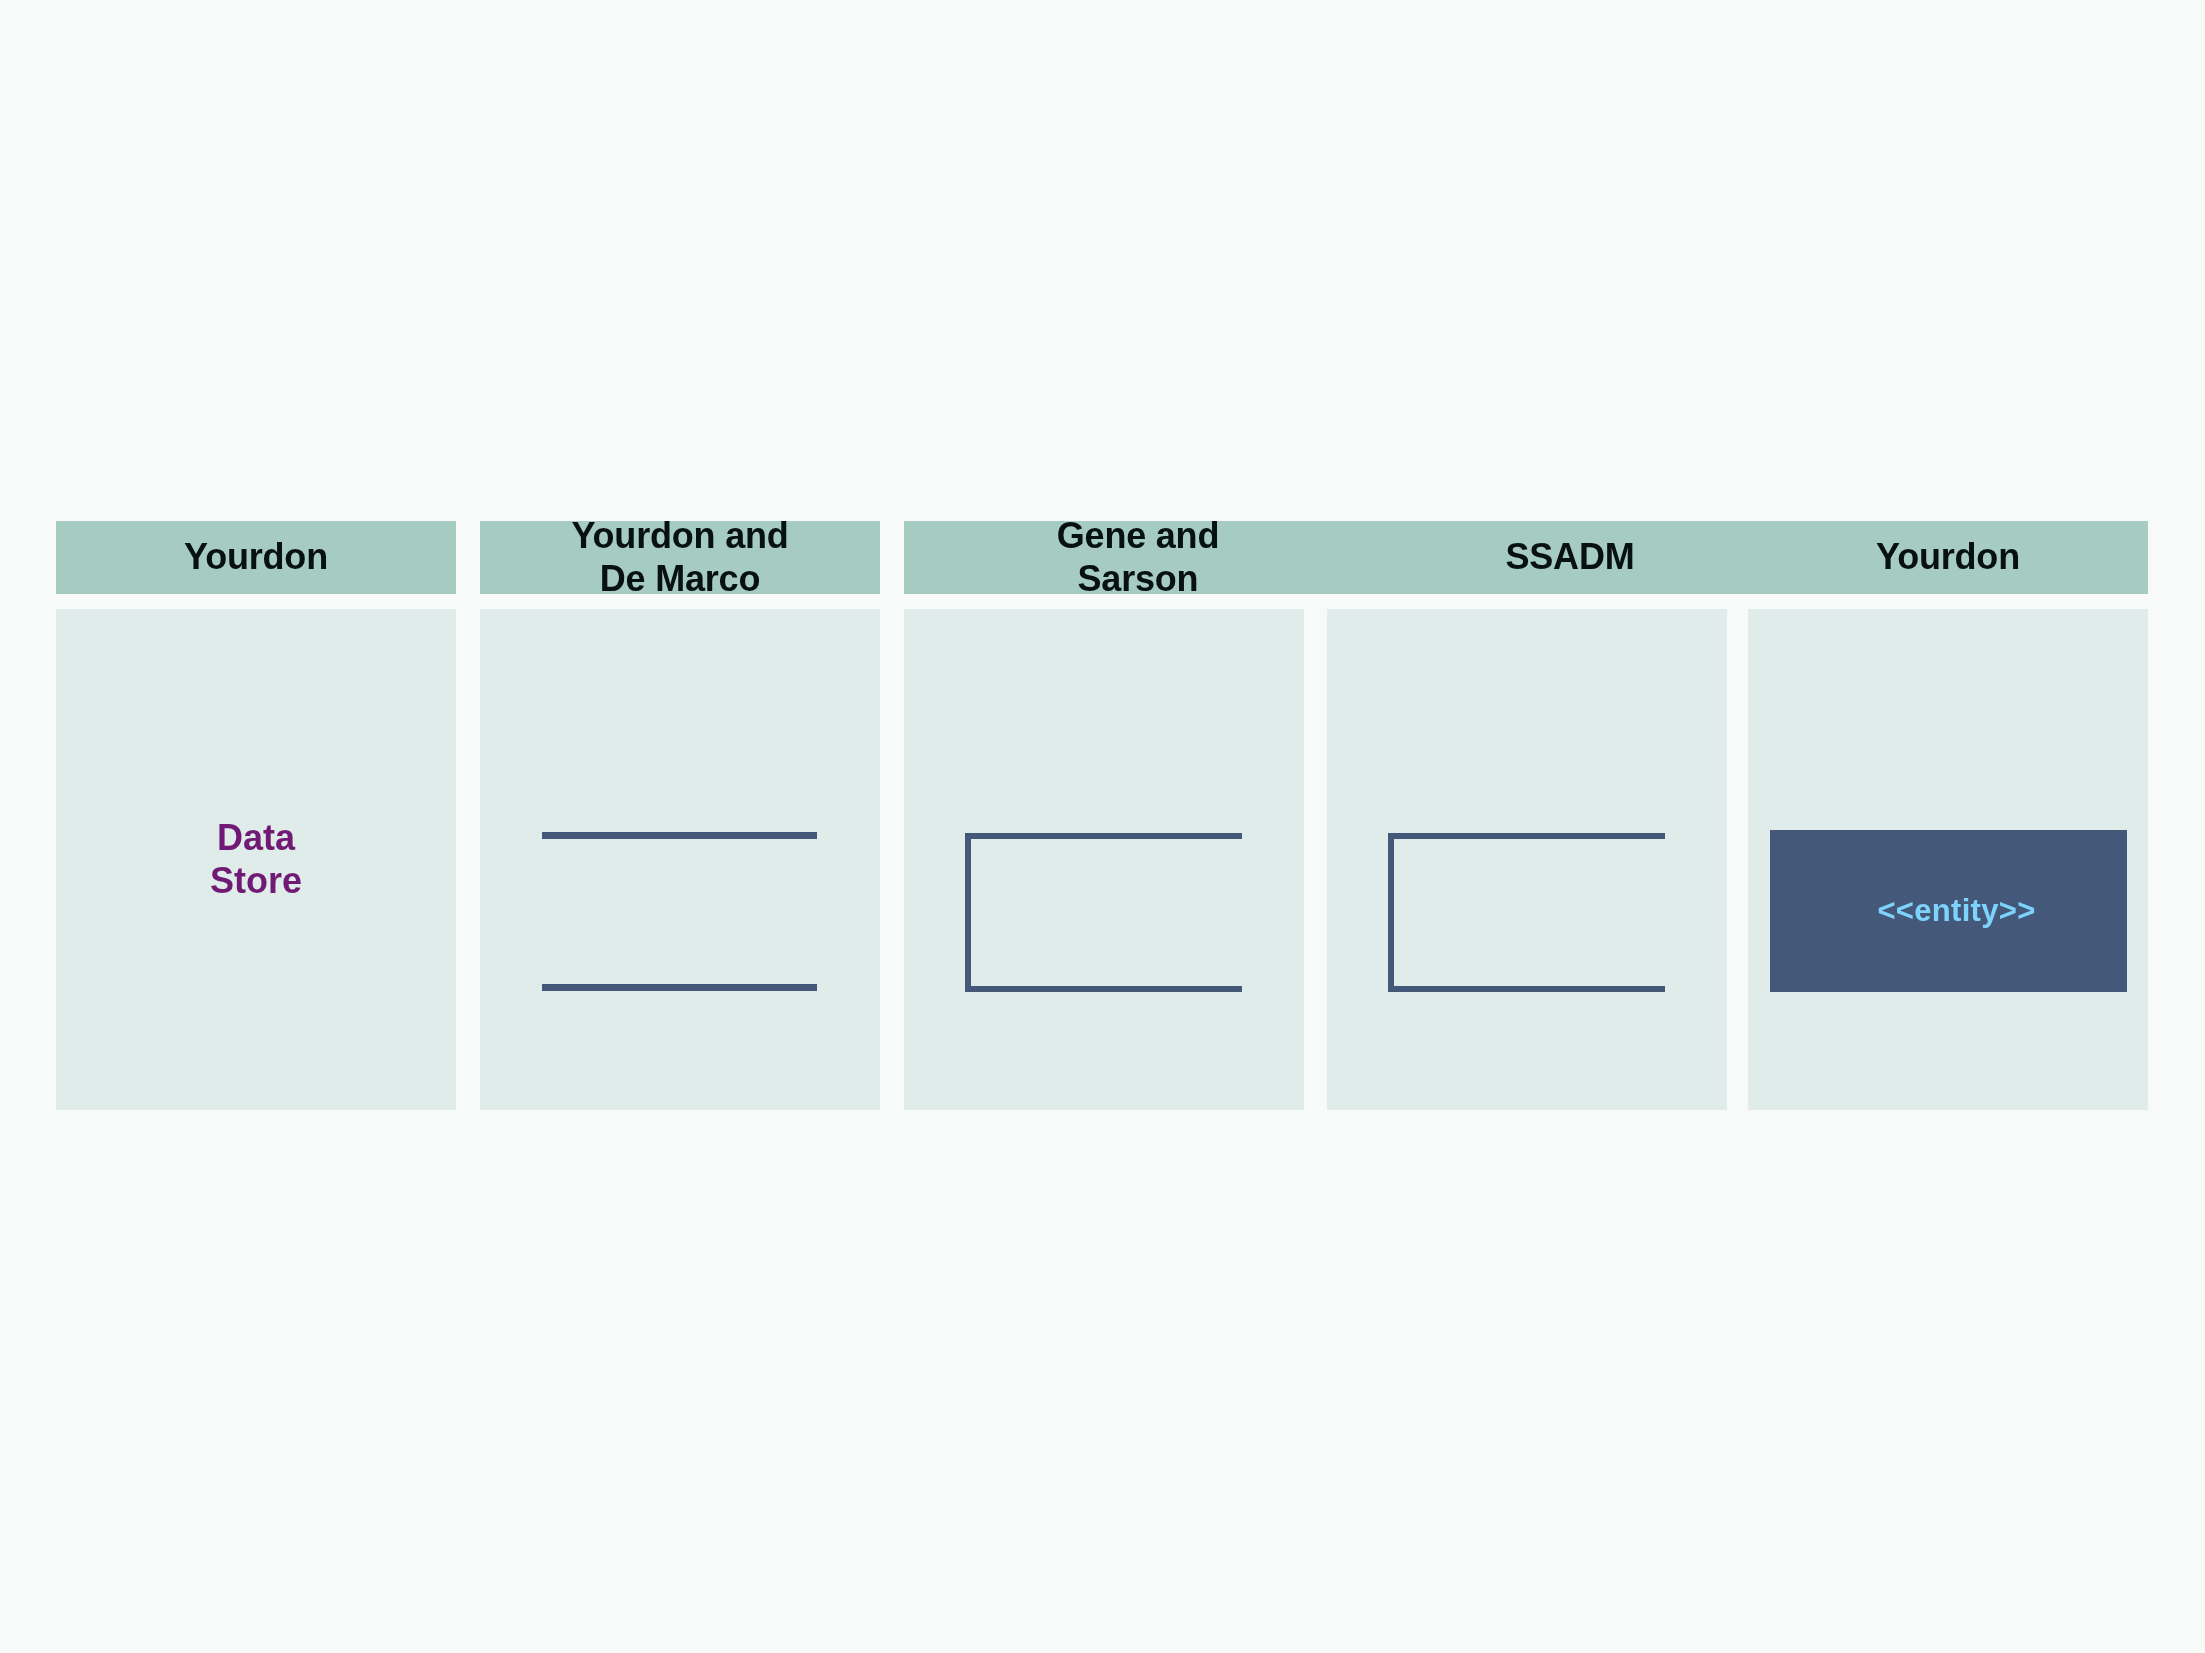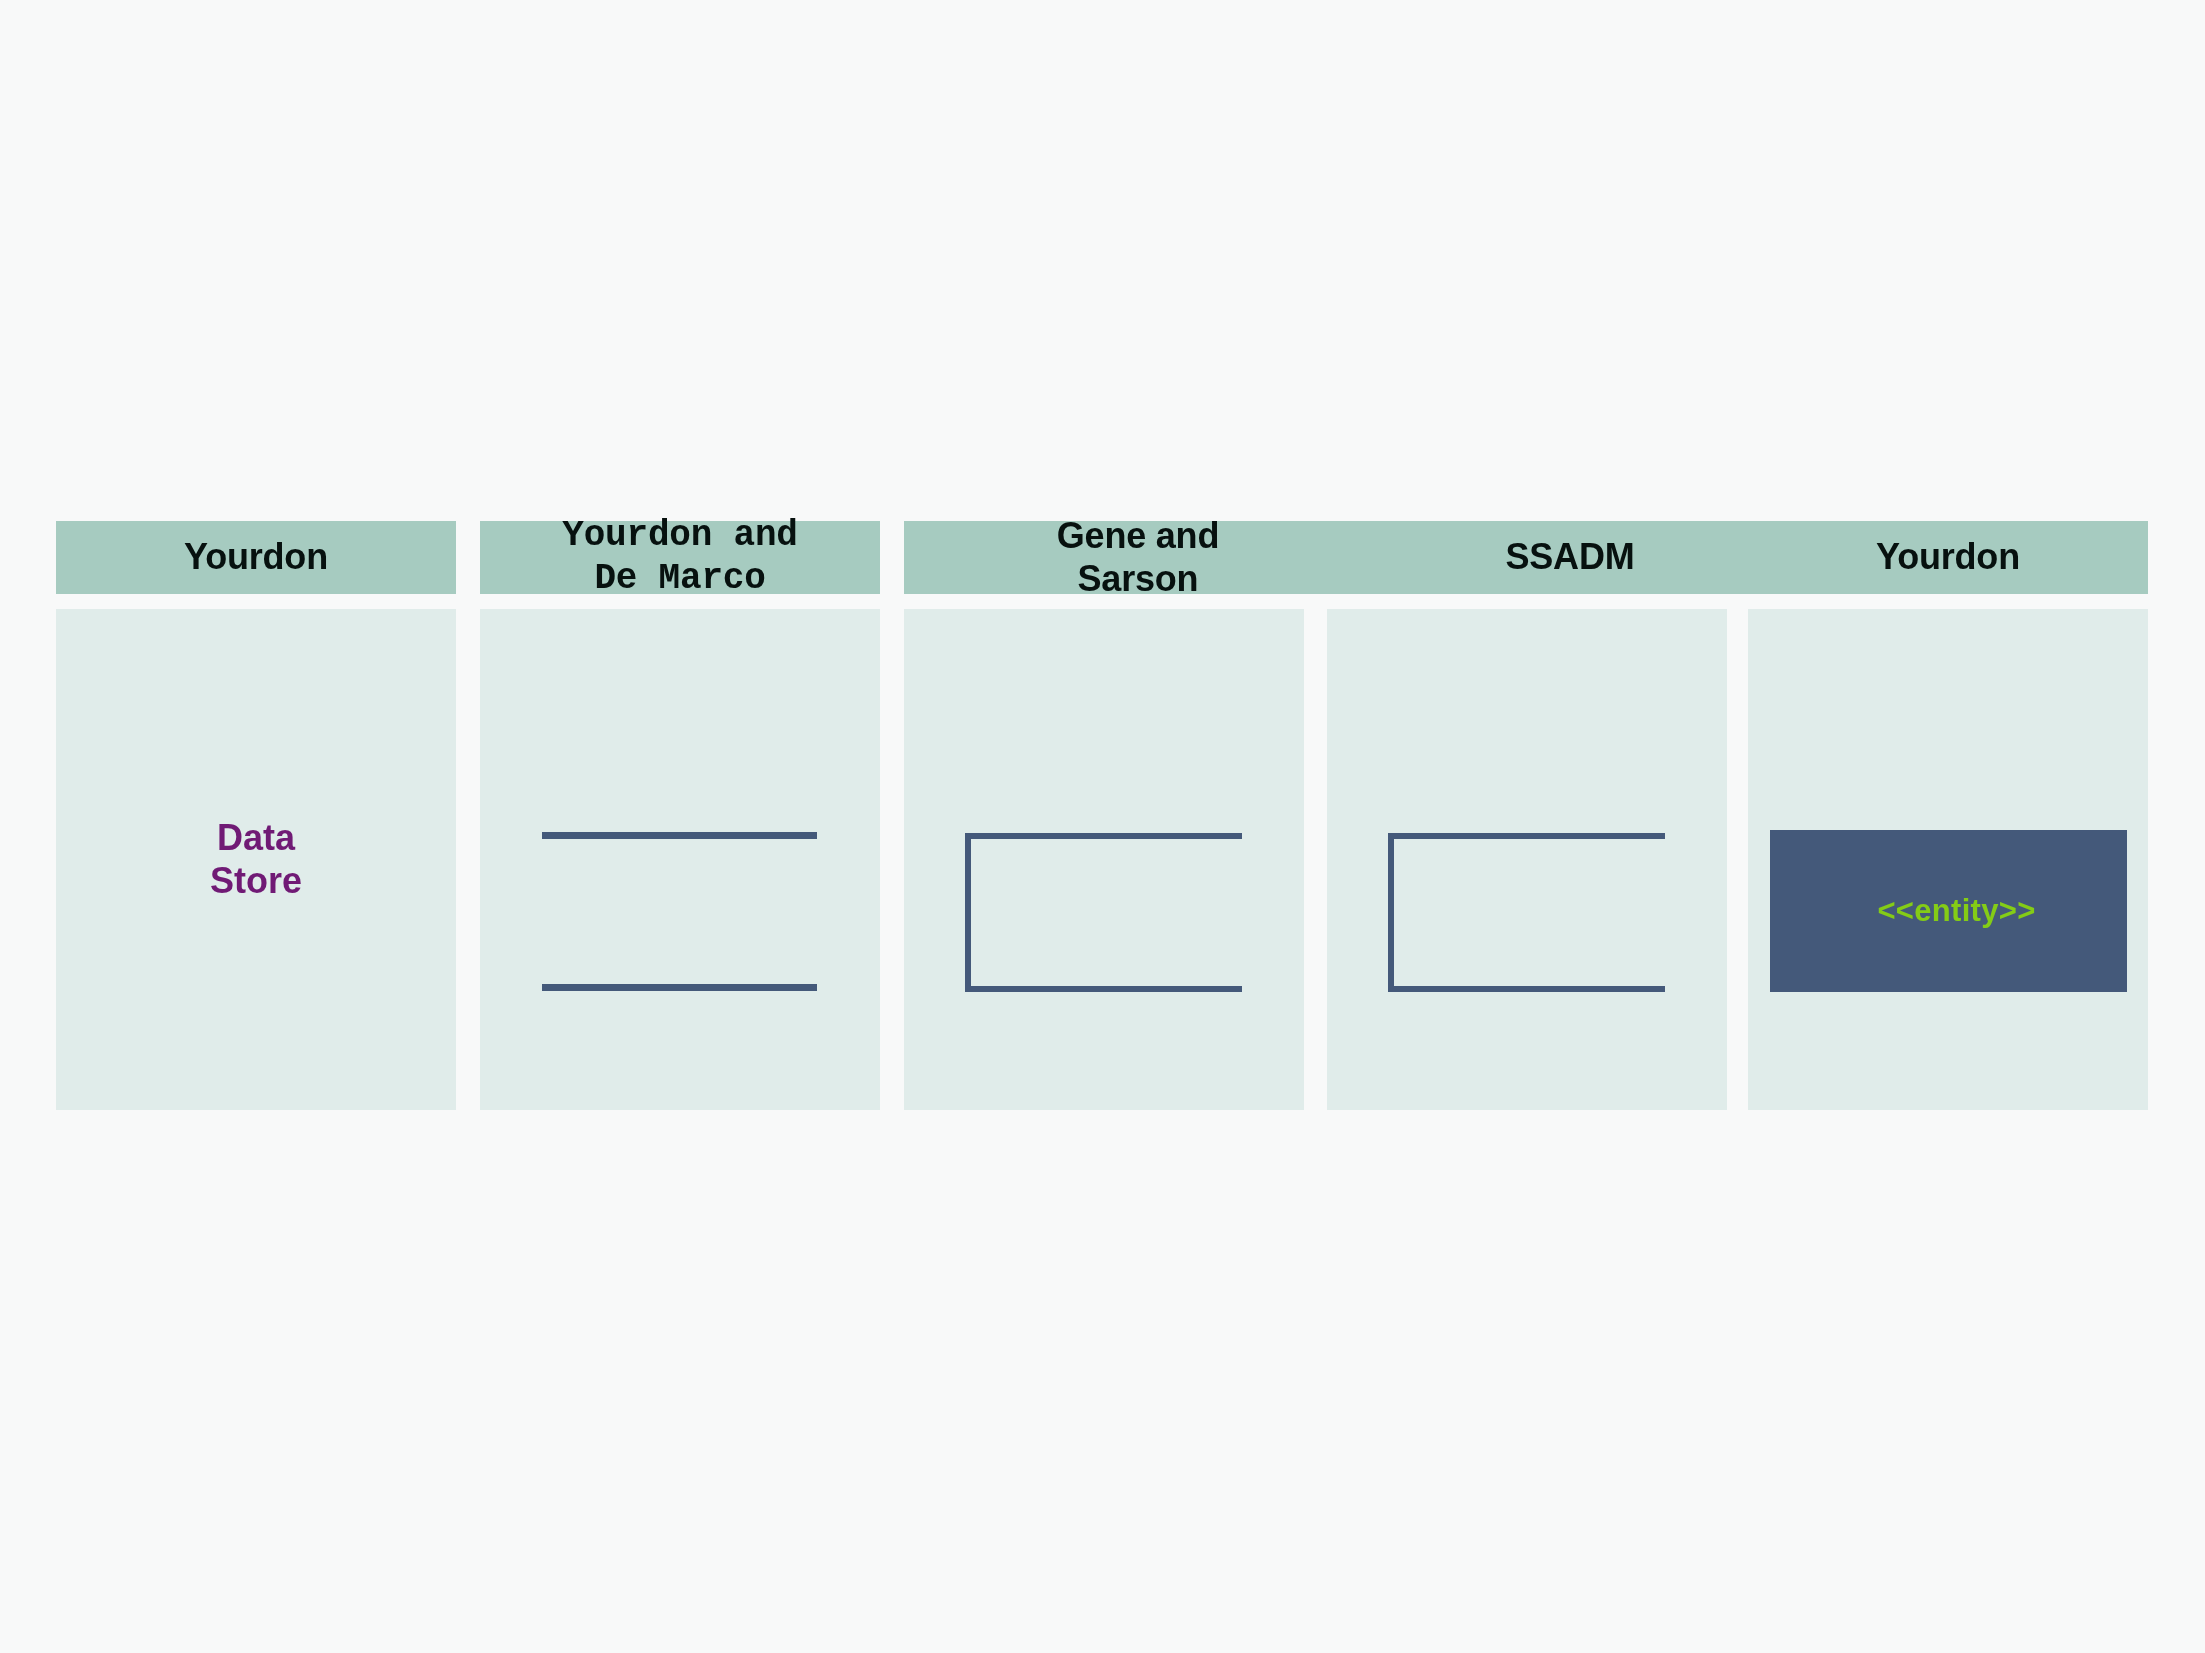--- a/index.html
+++ b/index.html
@@ -87,36 +87,36 @@
   .entity-box {
     position: absolute;
     background: #44597a;
     display: flex;
     align-items: center;
     justify-content: center;
   }
   .entity-label {
     font-size: 31px;
     font-weight: 700;
-    color: #84cc16;
+    color: #7dd3fc;
     letter-spacing: 0.3px;
     white-space: nowrap;
     margin-left: 16px;
   }
 </style>
 </head>
 <body>
 
 <div id="canvas">
 
   <div class="cell header-cell" style="left:56px; top:521px; width:400px; height:73px;">
     <span class="header-label">Yourdon</span>
   </div>
 
-  <div class="cell header-cell" style="left:480px; top:521px; width:400px; height:73px;font-family:Liberation Mono, monospace;">
+  <div class="cell header-cell" style="left:480px; top:521px; width:400px; height:73px;">
     <span class="header-label">Yourdon and
 De Marco</span>
   </div>
 
   <div class="cell header-cell" style="left:904px; top:521px; width:468px; height:73px;">
     <span class="header-label">Gene and
 Sarson</span>
   </div>
 
   <div class="cell header-cell" style="left:1370px; top:521px; width:400px; height:73px;">

